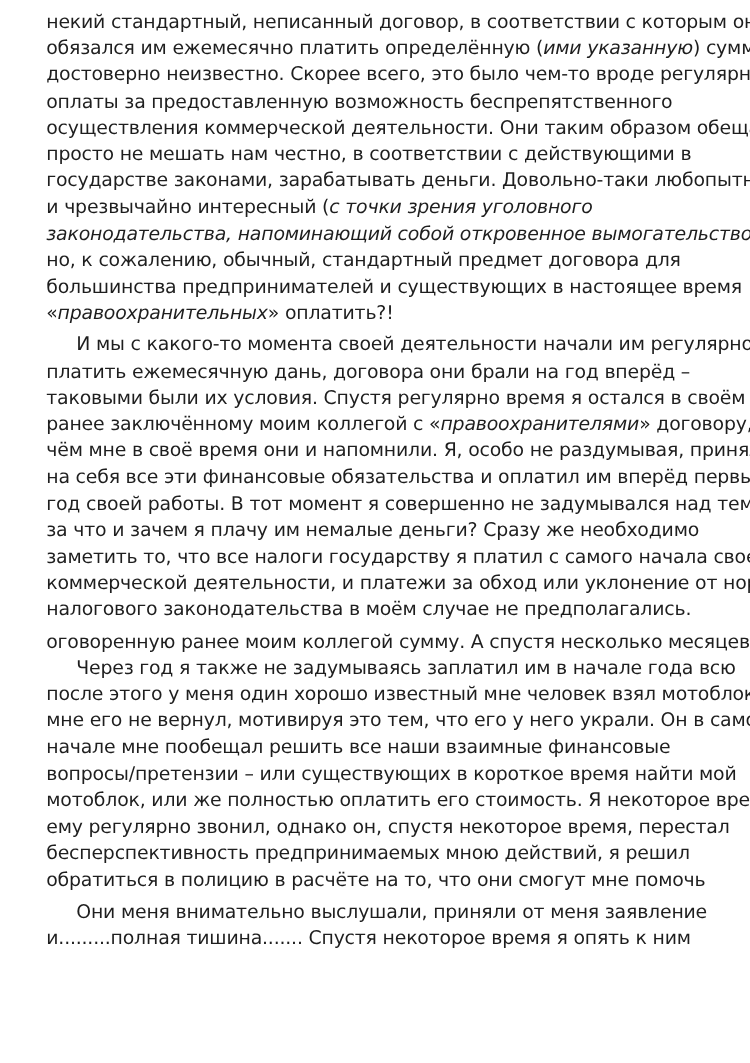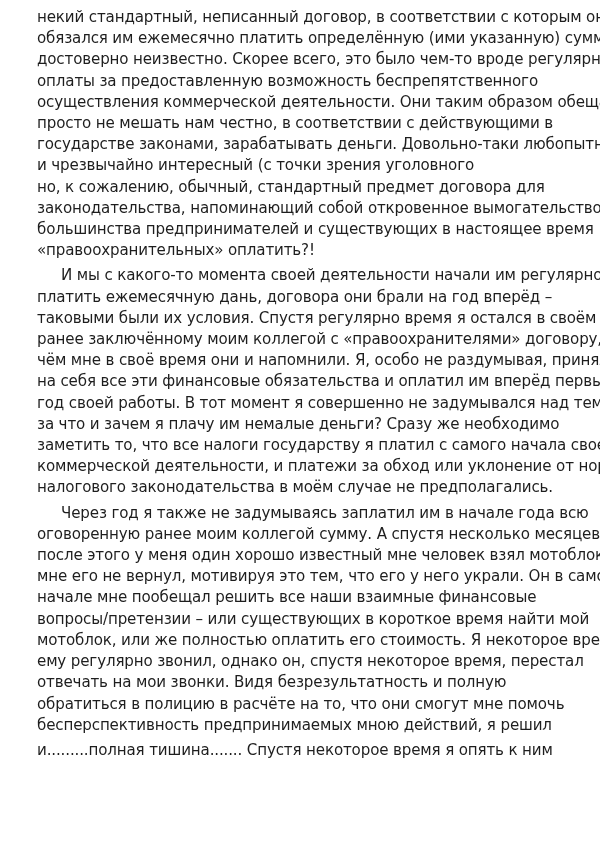--- a/index.html
+++ b/index.html
@@ -11,62 +11,62 @@
   .page {
     position: absolute; left: 37px; top: 7px; width: 560px;
   }
   .para { margin: 0; }
   .para + .para { margin-top: 4px; }
   .line {
     display: block; white-space: nowrap;
     font-size: 15.1px; line-height: 21.2px; letter-spacing: -0.15px;
   }
   .line.indent { padding-left: 24px; }
-  .seg.it { }
+  .seg.it { font-style: italic; }
 </style>
 </head>
 <body>
 
 <div class="page" id="page">
     <div class="para">
       <span class="line"><span class="seg">некий стандартный, неписанный договор, в соответствии с которым он</span></span>
       <span class="line"><span class="seg">обязался им ежемесячно платить определённую (</span><span class="seg it">ими указанную</span><span class="seg">) сумму</span></span>
       <span class="line"><span class="seg">достоверно неизвестно. Скорее всего, это было чем-то вроде регулярной</span></span>
       <span class="line"><span class="seg">оплаты за предоставленную возможность беспрепятственного</span></span>
       <span class="line"><span class="seg">осуществления коммерческой деятельности. Они таким образом обещали</span></span>
       <span class="line"><span class="seg">просто не мешать нам честно, в соответствии с действующими в</span></span>
       <span class="line"><span class="seg">государстве законами, зарабатывать деньги. Довольно-таки любопытный</span></span>
       <span class="line"><span class="seg">и чрезвычайно интересный (</span><span class="seg it">с точки зрения уголовного</span></span>
+      <span class="line"><span class="seg it">законодательства, напоминающий собой откровенное вымогательство</span></span>
       <span class="line"><span class="seg">но, к сожалению, обычный, стандартный предмет договора для</span></span>
-      <span class="line"><span class="seg it">законодательства, напоминающий собой откровенное вымогательство</span></span>
       <span class="line"><span class="seg">большинства предпринимателей и существующих в настоящее время</span></span>
       <span class="line"><span class="seg">«</span><span class="seg it">правоохранительных</span><span class="seg">» оплатить?!</span></span>
     </div>
     <div class="para">
       <span class="line indent"><span class="seg">И мы с какого-то момента своей деятельности начали им регулярно</span></span>
       <span class="line"><span class="seg">платить ежемесячную дань, договора они брали на год вперёд –</span></span>
       <span class="line"><span class="seg">таковыми были их условия. Спустя регулярно время я остался в своём</span></span>
       <span class="line"><span class="seg">ранее заключённому моим коллегой с «</span><span class="seg it">правоохранителями</span><span class="seg">» договору, о</span></span>
       <span class="line"><span class="seg">чём мне в своё время они и напомнили. Я, особо не раздумывая, принял</span></span>
       <span class="line"><span class="seg">на себя все эти финансовые обязательства и оплатил им вперёд первый</span></span>
       <span class="line"><span class="seg">год своей работы. В тот момент я совершенно не задумывался над тем:</span></span>
       <span class="line"><span class="seg">за что и зачем я плачу им немалые деньги? Сразу же необходимо</span></span>
       <span class="line"><span class="seg">заметить то, что все налоги государству я платил с самого начала своей</span></span>
       <span class="line"><span class="seg">коммерческой деятельности, и платежи за обход или уклонение от норм</span></span>
       <span class="line"><span class="seg">налогового законодательства в моём случае не предполагались.</span></span>
     </div>
     <div class="para">
+      <span class="line"><span class="seg">оговоренную ранее моим коллегой сумму. А спустя несколько месяцев</span></span>
       <span class="line indent"><span class="seg">Через год я также не задумываясь заплатил им в начале года всю</span></span>
-      <span class="line"><span class="seg">оговоренную ранее моим коллегой сумму. А спустя несколько месяцев</span></span>
       <span class="line"><span class="seg">после этого у меня один хорошо известный мне человек взял мотоблок и</span></span>
       <span class="line"><span class="seg">мне его не вернул, мотивируя это тем, что его у него украли. Он в самом</span></span>
       <span class="line"><span class="seg">начале мне пообещал решить все наши взаимные финансовые</span></span>
       <span class="line"><span class="seg">вопросы/претензии – или существующих в короткое время найти мой</span></span>
       <span class="line"><span class="seg">мотоблок, или же полностью оплатить его стоимость. Я некоторое время</span></span>
       <span class="line"><span class="seg">ему регулярно звонил, однако он, спустя некоторое время, перестал</span></span>
-      <span class="line"><span class="seg">отвечать на мои звонки. Видя безрезультатность и полную</span></span>
+      <span class="line"><span class="seg">бесперспективность предпринимаемых мною действий, я решил</span></span>
       <span class="line"><span class="seg">обратиться в полицию в расчёте на то, что они смогут мне помочь</span></span>
-      <span class="line"><span class="seg">бесперспективность предпринимаемых мною действий, я решил</span></span>
     </div>
     <div class="para">
+      <span class="line indent"><span class="seg">Они меня внимательно выслушали, приняли от меня заявление</span></span>
       <span class="line"><span class="seg">и.........полная тишина....... Спустя некоторое время я опять к ним</span></span>
     </div>
   </div>
 
 </body></html>

